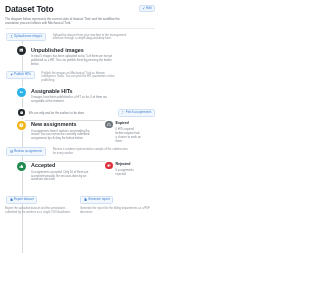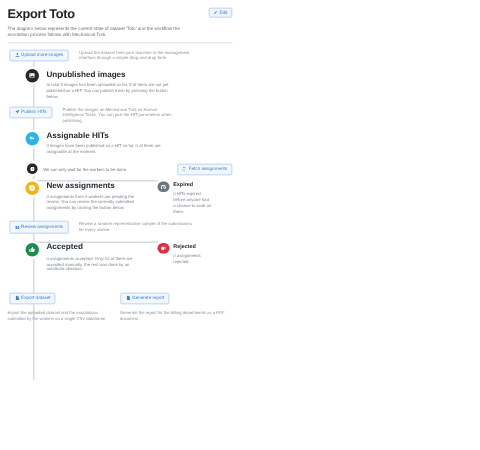--- a/index.html
+++ b/index.html
@@ -90,21 +90,21 @@
   .footer { position: relative; margin-top: 5px; display: flex; gap: 0; }
   .fcol { width: 75px; }
   .fcol .hint { font-size: 2.8px; line-height: 3.6px; color: #8b939b; margin-top: 2px; max-width: 72px; }
 </style>
 </head>
 <body>
 
 <div class="page">
 
   <div class="hdr">
-    <div class="title">Export Toto</div>
+    <div class="title">Dataset Toto</div>
     <div class="edit-btn">
       <span>
         <svg viewBox="0 0 16 16" fill="#3c7fd4">
             <path d="M12.3 1.7l2 2L6 12l-3 1 1-3 8.3-8.3z"></path>
           </svg>
       </span>
       <span>Edit</span>
     </div>
     <div class="subtitle">The diagram below represents the current state of dataset 'Toto' and the workflow the annotation process follows with Mechanical Turk.</div>
   </div>

